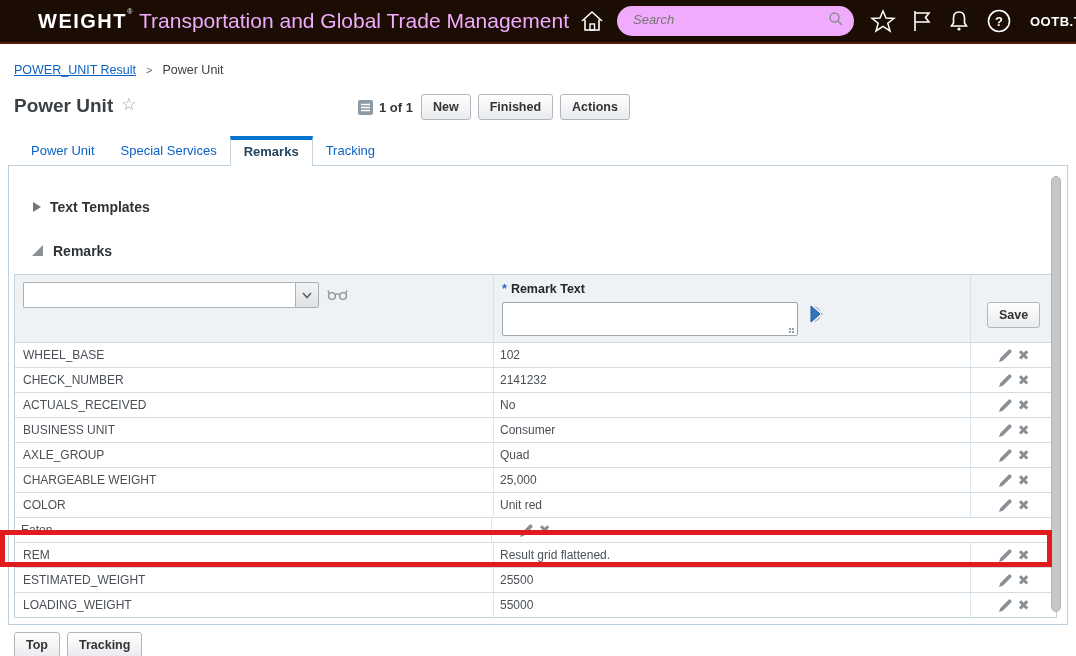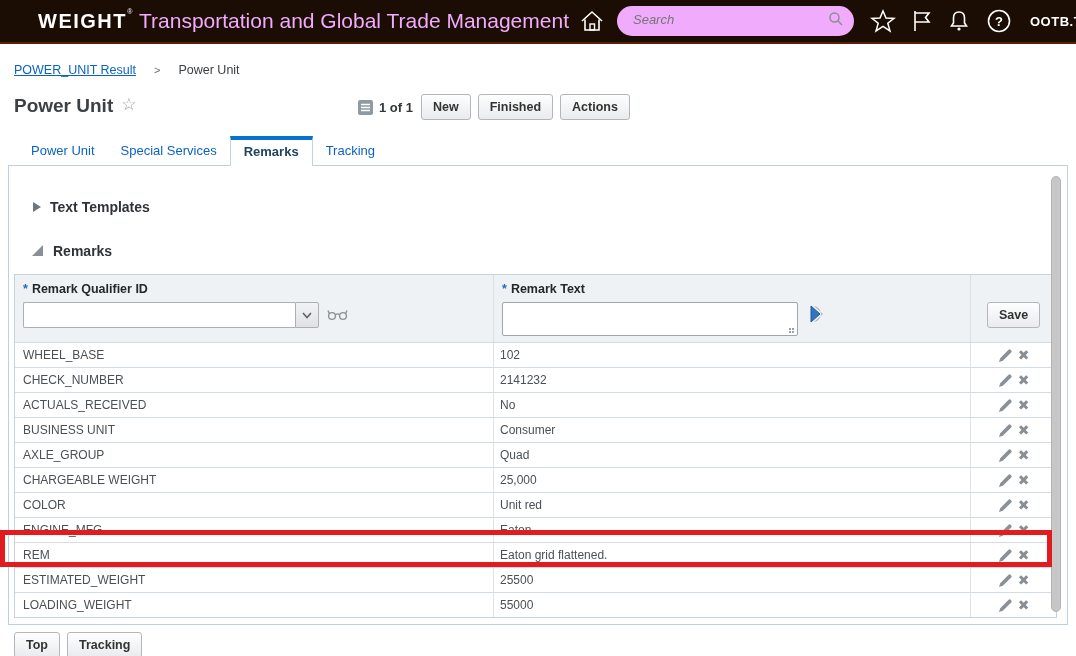--- a/index.html
+++ b/index.html
@@ -19,21 +19,21 @@
   .searchbox { margin-left:12px; width:240px; height:30px; background:#f0abfc; border-radius:15px;
     display:flex; align-items:center; padding:0 10px 4px 16px;gap:19px; }
   .searchbox input { flex:1; border:none; outline:none; font-size:13px; color:#333; background:transparent; }
   .searchbox input::placeholder { font-style:italic; color:#757575; }
   .top-icons { display:flex; align-items:center; gap:16px; margin-left:16px; }
   .top-ic { cursor:pointer; display:flex; align-items:center; }
   .username { margin-left:18px; font-size:13px; font-weight:700; letter-spacing:.5px; cursor:pointer; }
   .chev-big { margin:0 14px 0 12px; cursor:pointer; display:flex; align-items:center; }
 
   
-  .breadcrumb { margin:18px 0 16px 14px; height:16px; font-size:12.5px; display:flex; align-items:center; gap:18px; }
+  .breadcrumb { margin:18px 0 16px 14px; height:16px; font-size:12.5px; display:flex; align-items:center; gap:10px; }
   .breadcrumb a { color:#0b62c5; text-decoration:underline; cursor:pointer; }
   .crumb-sep { color:#6b7075; font-size:11px; }
   .crumb-cur { color:#3a3f43; }
 
   .title-row { position:relative; margin:12px 14px 0; height:30px; }
   .page-title { display:inline-block; font-size:19px; font-weight:700; color:#3c4145; }
   .fav-star { color:#9aa0a5; font-size:17px; margin-left:8px; vertical-align:2px; cursor:pointer; }
   .rec-group { position:absolute; left:344px; top:0; display:flex; align-items:center; }
   .list-ic { margin-right:6px; display:flex; cursor:default; }
   .rec-count { font-size:13px; font-weight:700; color:#33373a; margin-right:8px; }
@@ -206,23 +206,20 @@
           <polygon points="12,0 12,11 1,11" fill="#8a9096"></polygon>
         </svg>
     </span>
     <span class="sec-label">Remarks</span>
   </div>
 
   <div class="grid">
 
     <div class="gh">
       <div class="gh-cell gh-c1">
-        <div class="col-label">
-          <span class="req">*</span><span>Remark Qualifier ID</span>
-        </div>
         <div class="filter-line">
           <div class="combo">
             <input class="combo-input" value="" style="">
             <div class="combo-btn">
               <svg width="10" height="7" viewBox="0 0 10 7">
                   <polyline points="1,1 5,5.5 9,1" fill="none" stroke="#5b6166" stroke-width="1.5"></polyline>
                 </svg>
             </div>
           </div>
           <span class="lookup-ic">
@@ -344,35 +341,34 @@
       <span class="edit-ic">
         <svg width="15" height="15" viewBox="0 0 15 15">
                 <path d="M1 14 L2.2 10.2 L10.6 1.8 A1.4 1.4 0 0 1 12.6 1.8 L13.2 2.4 A1.4 1.4 0 0 1 13.2 4.4 L4.8 12.8 Z" fill="#8a9096"></path>
               </svg>
       </span>
       <span class="xicon">✖</span>
     </div>
   </div>
 
   <div class="trow">
-    <div class="cell c1">ENGINE_MFG</div>
     <div class="cell c2">Eaton</div>
     <div class="cell c3">
       <span class="edit-ic">
         <svg width="15" height="15" viewBox="0 0 15 15">
                 <path d="M1 14 L2.2 10.2 L10.6 1.8 A1.4 1.4 0 0 1 12.6 1.8 L13.2 2.4 A1.4 1.4 0 0 1 13.2 4.4 L4.8 12.8 Z" fill="#8a9096"></path>
               </svg>
       </span>
       <span class="xicon">✖</span>
     </div>
   </div>
 
   <div class="trow">
     <div class="cell c1">REM</div>
-    <div class="cell c2">Eaton grid flattened.</div>
+    <div class="cell c2">Result grid flattened.</div>
     <div class="cell c3">
       <span class="edit-ic">
         <svg width="15" height="15" viewBox="0 0 15 15">
                 <path d="M1 14 L2.2 10.2 L10.6 1.8 A1.4 1.4 0 0 1 12.6 1.8 L13.2 2.4 A1.4 1.4 0 0 1 13.2 4.4 L4.8 12.8 Z" fill="#8a9096"></path>
               </svg>
       </span>
       <span class="xicon">✖</span>
     </div>
   </div>
 

